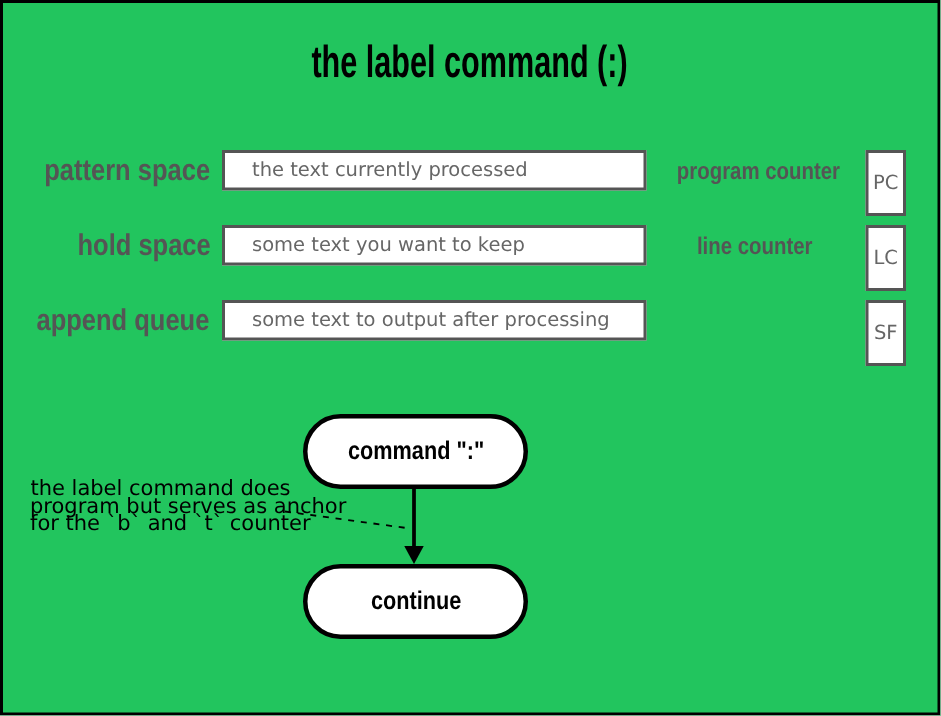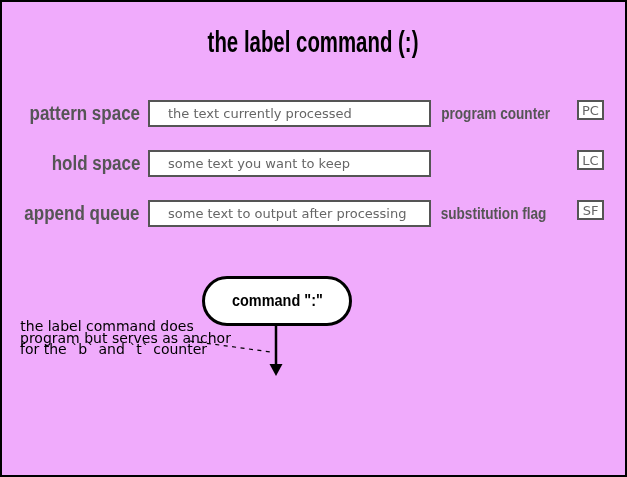--- a/index.html
+++ b/index.html
@@ -2,21 +2,21 @@
 <html><head>
 <meta charset="utf-8">
 <style>
   html, body { margin: 0; padding: 0; background: #fff; }
   .page {
     position: relative;
     width: 627px;
     height: 477px;
     box-sizing: border-box;
     border: 2px solid #000;
-    background: #f0abfc;
+    background: #22c55e;
     font-family: "DejaVu Sans", sans-serif;
     overflow: hidden;
   }
   .cond {
     display: inline-block;
     font-family: "Liberation Sans", sans-serif;
     font-weight: bold;
     white-space: nowrap;
   }
   
@@ -46,26 +46,26 @@
     padding-left: 18px;
     font-size: 13px; color: #666;
     white-space: nowrap;
     background: #fff;
   }
 
   
   .flag-row { position: absolute; left: 420px; height: 27px; width: 200px; }
   .flag-label {
     position: absolute; left: 0; top: 0; width: 148px; height: 27px;
-    text-align: left; line-height: 27px;
+    text-align: center; line-height: 27px;
     font-size: 16px; color: #555;
   }
   .flag-label .cond { transform: scaleX(0.85); transform-origin: 100% 50%; }
   .flag-box {
-    position: absolute; left: 155px; top: 0; width: 27px; height: 20px;
+    position: absolute; left: 155px; top: 0; width: 27px; height: 44px;
     box-sizing: border-box; border: 2px solid #555;
     display: flex; align-items: center; justify-content: center;
     font-size: 13px; color: #666;
     background: #fff;
   }
 
   
   .node {
     position: absolute; left: 200px; width: 150px; height: 50px;
     box-sizing: border-box; border: 3px solid #000; border-radius: 25px;
@@ -118,31 +118,34 @@
         <span>some text you want to keep</span>
       </div>
   </div>
 
   <div class="flag-row" style="top:98px">
     <span class="flag-label"><span class="cond">program counter</span></span>
     <div class="flag-box">PC</div>
   </div>
 
   <div class="flag-row" style="top:148px">
+    <span class="flag-label"><span class="cond">line counter</span></span>
     <div class="flag-box">LC</div>
   </div>
 
   <div class="flag-row" style="top:198px">
-    <span class="flag-label"><span class="cond">substitution flag</span></span>
     <div class="flag-box">SF</div>
   </div>
 
 
   <div class="node node-command">
       <span class="cond">command ":"</span>
+    </div>
+  <div class="node node-continue">
+      <span class="cond">continue</span>
     </div>
 
   <svg class="overlay" width="623" height="473" viewBox="0 0 623 473">
     <line x1="274" y1="324" x2="274" y2="363" stroke="#000" stroke-width="2.5"></line>
     <polygon points="267.5,362 280.5,362 274,374" fill="#000"></polygon>
     <line x1="188" y1="339" x2="269" y2="350" stroke="#000" stroke-width="1.2" stroke-dasharray="4,4.5"></line>
   </svg>
 
   <div class="annotation">
     <div>the label command does</div>

